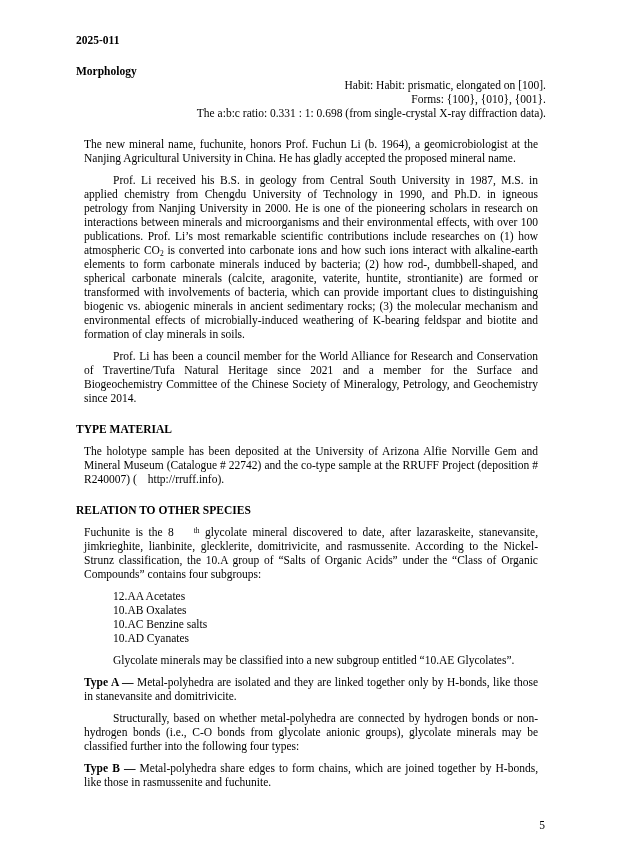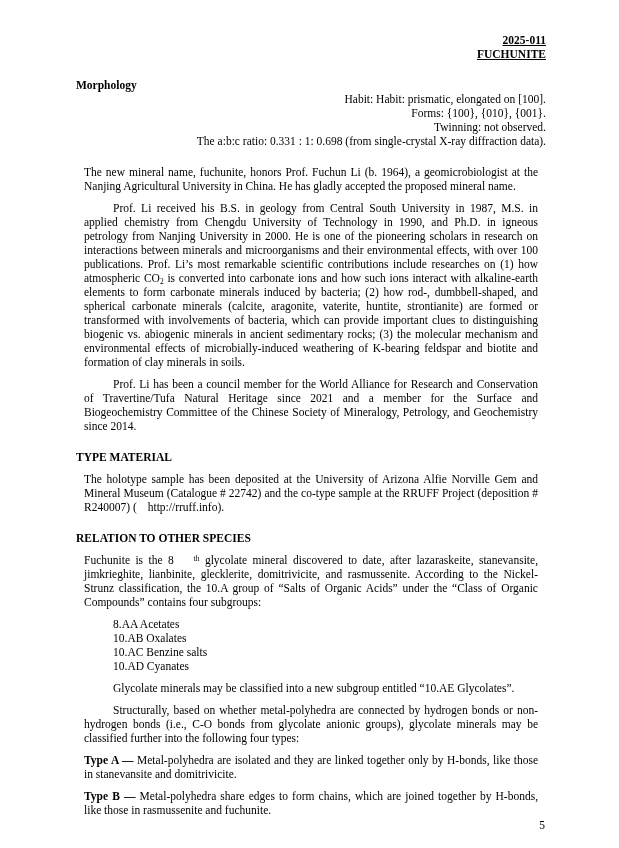--- a/index.html
+++ b/index.html
@@ -18,23 +18,22 @@
     line-height: 14px;
     overflow: hidden;
   }
   .content {
     position: absolute;
     left: 76px;
     top: 33px;
     width: 470px;
   }
   .doc-header {
-    text-align: right;
+    text-align: left;
     font-weight: bold;
-    text-decoration: underline;
   }
   .section {
     margin-top: 17px;
   }
   .section-heading {
     font-weight: bold;
   }
   .para {
     margin: 8px;
     text-align: justify;
@@ -75,51 +74,49 @@
   .bold { font-weight: bold; }
 </style>
 </head>
 <body>
 
 <div class="page">
   <div class="content">
 
     <div class="doc-header">
       <div>2025-011</div>
-      <div>FUCHUNITE</div>
     </div>
 
     <div class="section">
       <div class="section-heading">Morphology</div>
       <div class="line">Habit: Habit: prismatic, elongated on [100].</div>
       <div class="line">Forms: {100}, {010}, {001}.</div>
-      <div class="line">Twinning: not observed.</div>
       <div class="line"><span>The </span><span class="ital">a:b:c</span><span> ratio: 0.331 : 1: 0.698 (from single-crystal X-ray diffraction data).</span></div>
     </div>
 
     <div class="section">
       <p class="para">The new mineral name, fuchunite, honors Prof. Fuchun Li (b. 1964), a geomicrobiologist at the Nanjing Agricultural University in China. He has gladly accepted the proposed mineral name.</p>
       <p class="para indent"><span>Prof. Li received his B.S. in geology from Central South University in 1987, M.S. in applied chemistry from Chengdu University of Technology in 1990, and Ph.D. in igneous petrology from Nanjing University in 2000. He is one of the pioneering scholars in research on interactions between minerals and microorganisms and their environmental effects, with over 100 publications. Prof. Li’s most remarkable scientific contributions include researches on (1) how atmospheric CO</span><sub class="chem">2</sub><span> is converted into carbonate ions and how such ions interact with alkaline-earth elements to form carbonate minerals induced by bacteria; (2) how rod-, dumbbell-shaped, and spherical carbonate minerals (calcite, aragonite, vaterite, huntite, strontianite) are formed or transformed with involvements of bacteria, which can provide important clues to distinguishing biogenic vs. abiogenic minerals in ancient sedimentary rocks; (3) the molecular mechanism and environmental effects of microbially-induced weathering of K-bearing feldspar and biotite and formation of clay minerals in soils.</span></p>
       <p class="para indent">Prof. Li has been a council member for the World Alliance for Research and Conservation of Travertine/Tufa Natural Heritage since 2021 and a member for the Surface and Biogeochemistry Committee of the Chinese Society of Mineralogy, Petrology, and Geochemistry since 2014.</p>
     </div>
 
     <div class="section">
       <div class="section-heading">TYPE MATERIAL</div>
       <p class="para"><span>The holotype sample has been deposited at the University of Arizona Alfie Norville Gem and Mineral Museum (Catalogue # 22742) and the co-type sample at the RRUFF Project (deposition # R240007) (</span><a class="doc-link">http://rruff.info</a><span>).</span></p>
     </div>
 
     <div class="section">
       <div class="section-heading">RELATION TO OTHER SPECIES</div>
       <p class="para"><span>Fuchunite is the 8</span><sup class="ord">th</sup><span> glycolate mineral discovered to date, after lazaraskeite, stanevansite, jimkrieghite, lianbinite, glecklerite, domitrivicite, and rasmussenite. According to the Nickel-Strunz classification, the 10.A group of “</span><span class="ital">Salts of Organic Acids</span><span>” under the “</span><span class="ital">Class of Organic Compounds</span><span>” contains four subgroups:</span></p>
-      <div class="subgroup">8.AA Acetates</div>
+      <div class="subgroup">12.AA Acetates</div>
       <div class="subgroup">10.AB Oxalates</div>
       <div class="subgroup">10.AC Benzine salts</div>
       <div class="subgroup">10.AD Cyanates</div>
       <p class="para indent">Glycolate minerals may be classified into a new subgroup entitled “10.AE Glycolates”.</p>
+      <p class="para"><span class="bold">Type A</span><span class="bold"> — </span><span>Metal-polyhedra are isolated and they are linked together only by H-bonds, like those in stanevansite and domitrivicite.</span></p>
       <p class="para indent"><span>Structurally, based on whether metal-polyhedra are connected by hydrogen bonds or non-hydrogen bonds (</span><span class="ital">i.e.</span><span>, C-O bonds from glycolate anionic groups), glycolate minerals may be classified further into the following four types:</span></p>
-      <p class="para"><span class="bold">Type A</span><span class="bold"> — </span><span>Metal-polyhedra are isolated and they are linked together only by H-bonds, like those in stanevansite and domitrivicite.</span></p>
       <p class="para"><span class="bold">Type B</span><span class="bold"> — </span><span>Metal-polyhedra share edges to form chains, which are joined together by H-bonds, like those in rasmussenite and fuchunite.</span></p>
     </div>
 
   </div>
 
   <div class="page-number">5</div>
 </div>
 
 </body></html>

